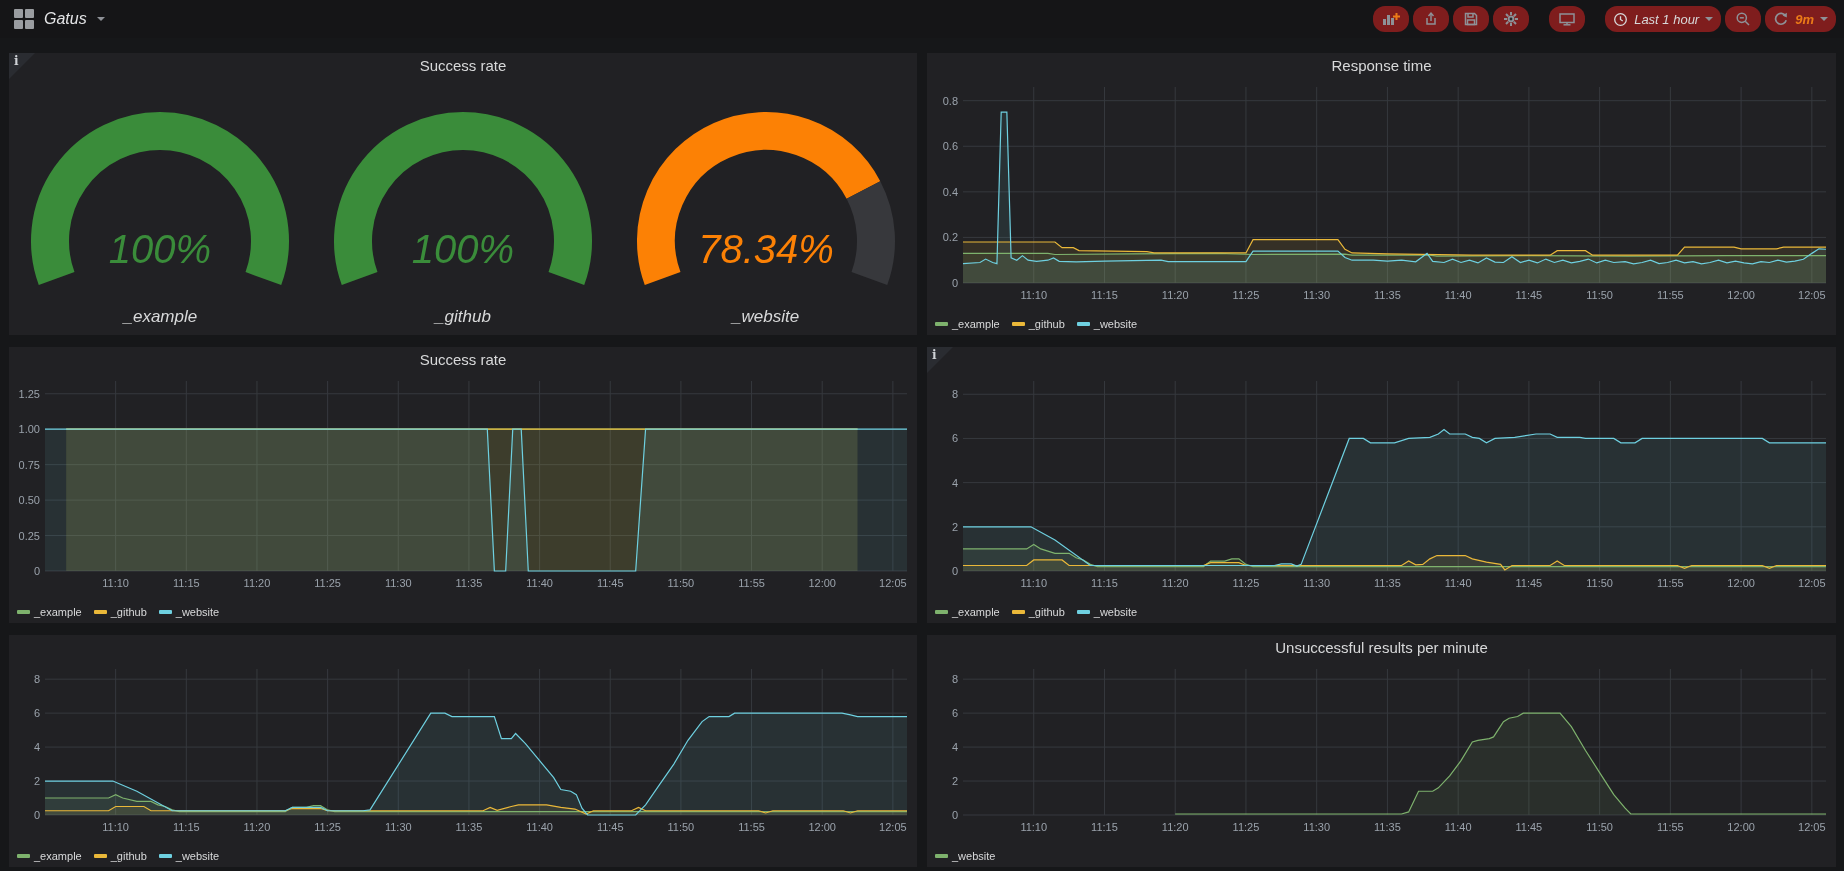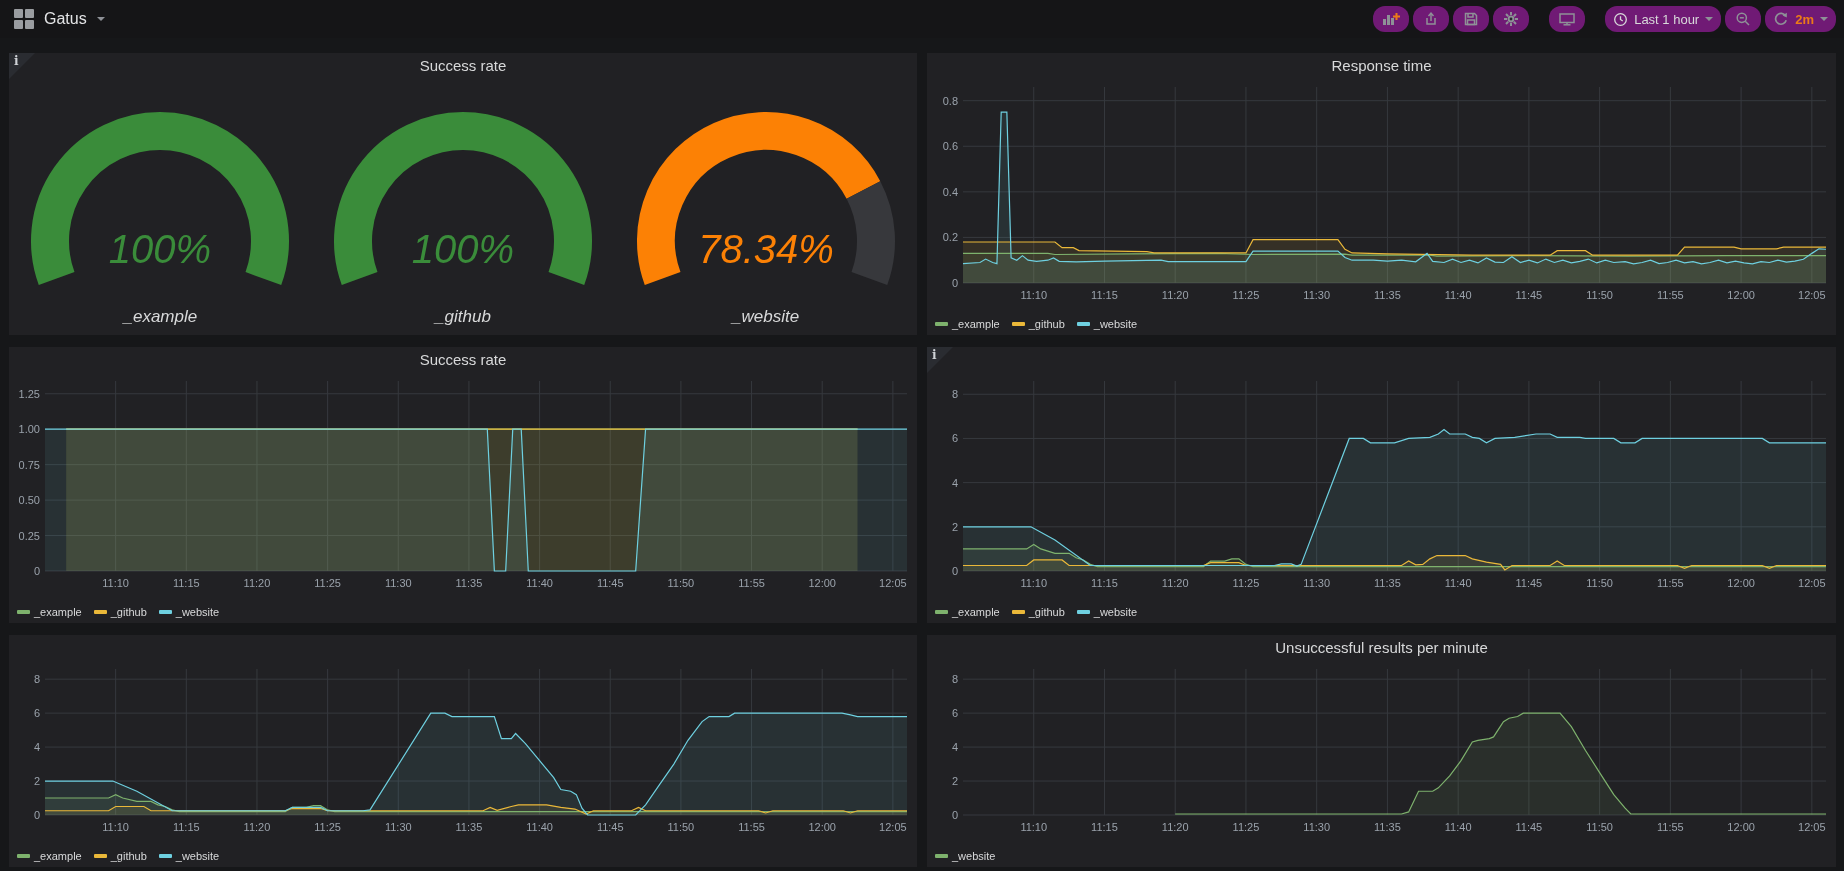--- a/index.html
+++ b/index.html
@@ -3,28 +3,28 @@
 <meta charset="utf-8">
 <style>
   html,body{margin:0;padding:0;}
   body{
     width:1844px;height:871px;position:relative;overflow:hidden;
     background:#161719;font-family:"Liberation Sans",sans-serif;
     -webkit-font-smoothing:antialiased;
   }
   
   .navbar{position:absolute;top:0;left:0;width:100%;height:38px;background:#151517;
-    display:flex;align-items:center;padding:0 8px;box-sizing:border-box;}
+    display:flex;align-items:center;padding:0 8px;box-sizing:border-box;font-style:italic;}
   .nav-left{display:flex;align-items:center;gap:10px;padding-left:6px;}
   .grid-icon{display:grid;grid-template-columns:9px 9px;grid-template-rows:9px 9px;gap:2px;cursor:pointer;}
   .grid-icon span{background:#9a9da1;border-radius:1px;}
   .dash-title{color:#e3e4e6;font-size:16px;cursor:pointer;}
   .caret{width:0;height:0;border-left:4px solid transparent;border-right:4px solid transparent;border-top:4px solid #8e9197;display:inline-block;}
   .nav-right{margin-left:auto;display:flex;align-items:center;gap:4px;}
-  .nav-btn{height:26px;min-width:36px;background:#701a75;border-radius:12px;display:flex;
+  .nav-btn{height:26px;min-width:36px;background:#7f1d1d;border-radius:12px;display:flex;
     align-items:center;justify-content:center;gap:6px;padding:0 8px;box-sizing:border-box;cursor:pointer;}
   .nav-btn svg{display:block;}
   .nav-btn .btn-label{color:#d8d9da;font-size:13px;white-space:nowrap;}
   .nav-btn .btn-label.orange{color:#eb7b18;font-weight:bold;}
   .gap-left{margin-left:16px;}
   
   .panel{position:absolute;background:#212124;box-sizing:border-box;}
   .panel-title{height:26px;line-height:26px;text-align:center;color:#d8d9da;font-size:15px;
     font-weight:500;cursor:pointer;white-space:nowrap;overflow:hidden;}
   .chart-body{position:absolute;left:0;right:0;top:26px;bottom:0;}
@@ -116,21 +116,21 @@
         <circle cx="6.8" cy="6.8" r="4.6"></circle>
           <line x1="10.2" y1="10.2" x2="14" y2="14"></line>
           <line x1="4.8" y1="6.8" x2="8.8" y2="6.8"></line>
       </svg>
     </div>
     <div class="nav-btn">
       <svg width="16" height="16" viewBox="0 0 16 16">
         <path d="M13.2 9.3A5.4 5.4 0 1 1 12.6 5" fill="none" stroke="#8e9197" stroke-width="1.7"></path>
         <polygon points="13.8,1.8 13.8,6.4 9.6,4.4" fill="#8e9197"></polygon>
       </svg>
-      <span class="btn-label orange">2m</span>
+      <span class="btn-label orange">9m</span>
       <span class="caret"></span>
     </div>
   </div>
 </div>
 
 <div class="panel" style="left:9px;top:53px;width:908px;height:282px">
   <div class="corner-info">
       <i>i</i>
     </div>
   <div class="panel-title">Success rate</div>

